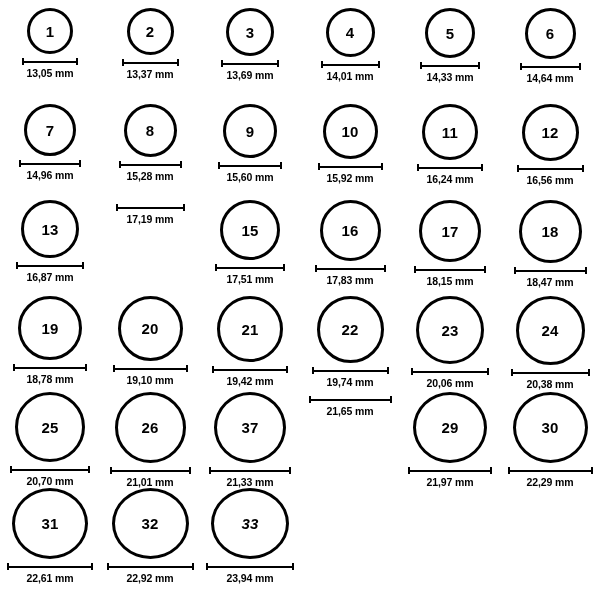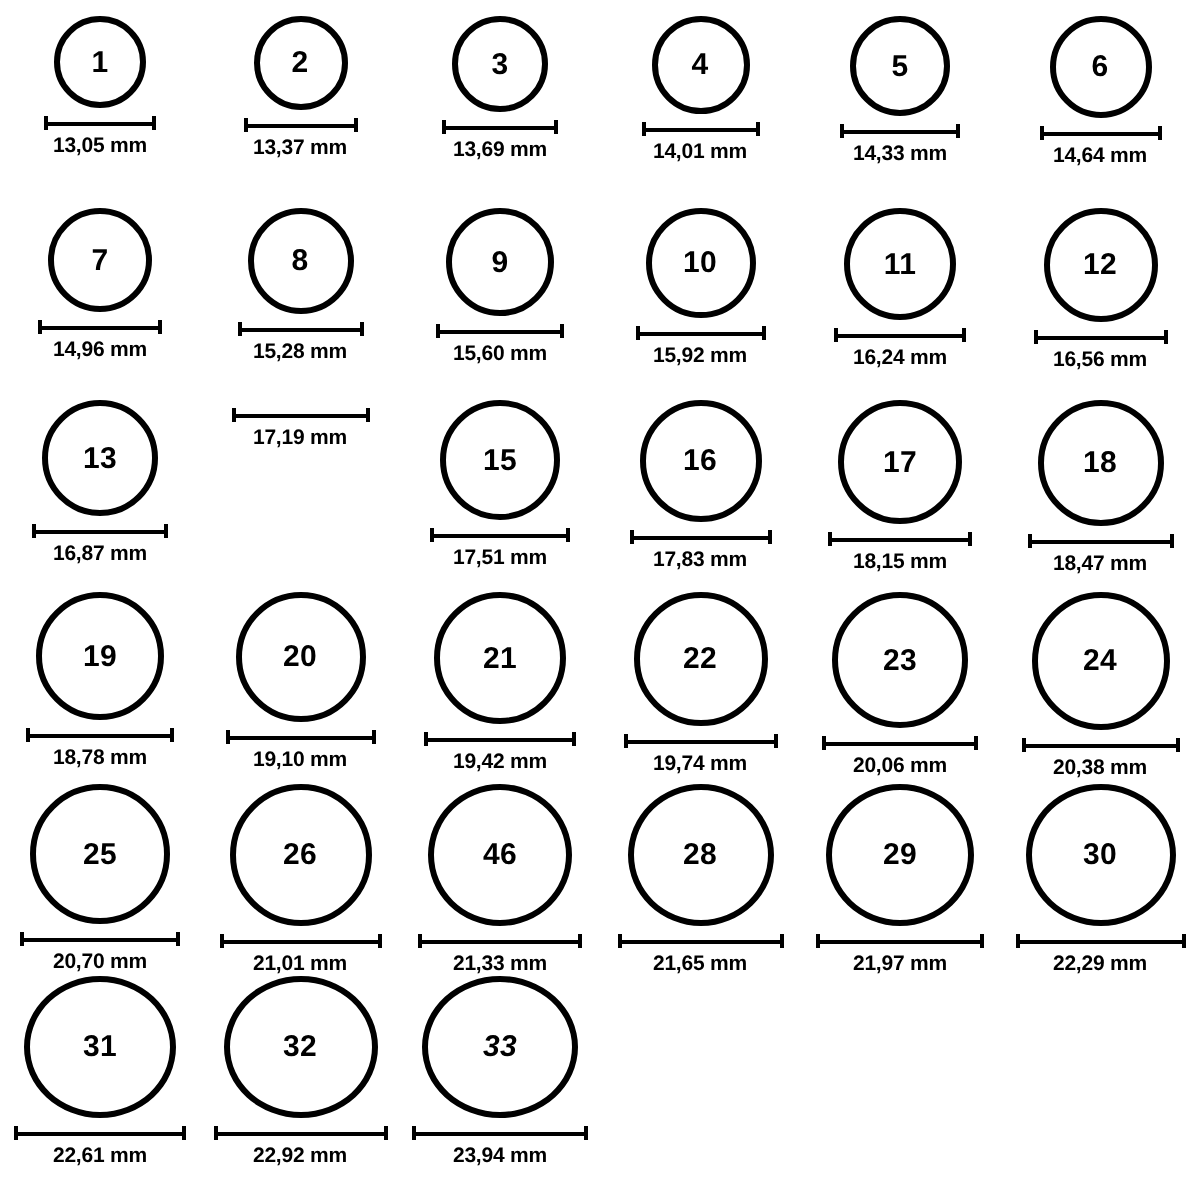--- a/index.html
+++ b/index.html
@@ -313,31 +313,28 @@
         <div class="ring" style="width: 71px; height: 71px;">
           <span class="ring-size">26</span>
         </div>
         <div class="measure">
           <div class="caliper" style="width: 81px;"></div>
           <div class="mm-label">21,01 mm</div>
         </div>
       </div>
       <div class="cell">
         <div class="ring" style="width: 72px; height: 72px;">
-          <span class="ring-size">46</span>
+          <span class="ring-size">37</span>
         </div>
         <div class="measure">
           <div class="caliper" style="width: 82px;"></div>
           <div class="mm-label">21,33 mm</div>
         </div>
       </div>
       <div class="cell">
-        <div class="ring" style="width: 73px; height: 73px;">
-          <span class="ring-size">28</span>
-        </div>
         <div class="measure">
           <div class="caliper" style="width: 83px;"></div>
           <div class="mm-label">21,65 mm</div>
         </div>
       </div>
       <div class="cell">
         <div class="ring" style="width: 74px; height: 74px;">
           <span class="ring-size">29</span>
         </div>
         <div class="measure">

